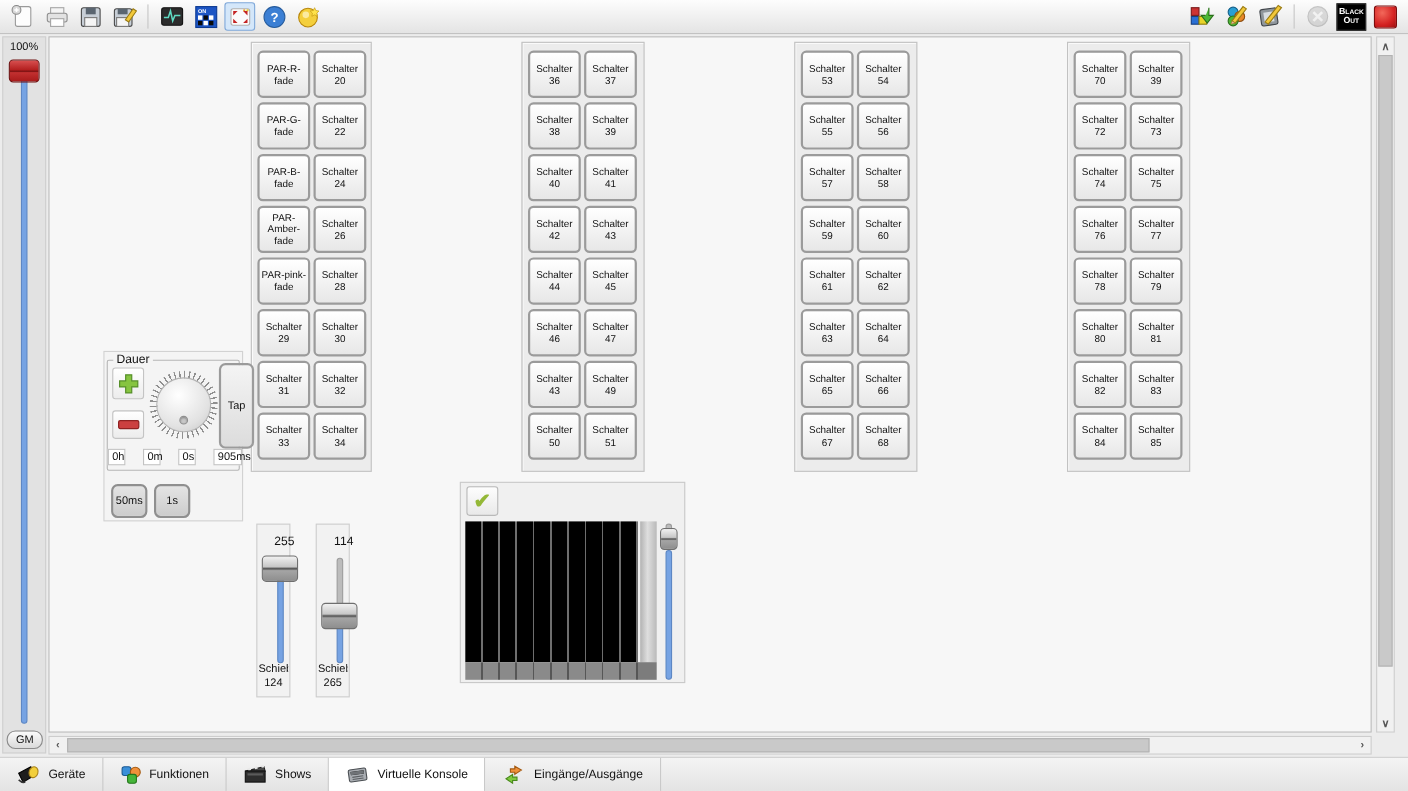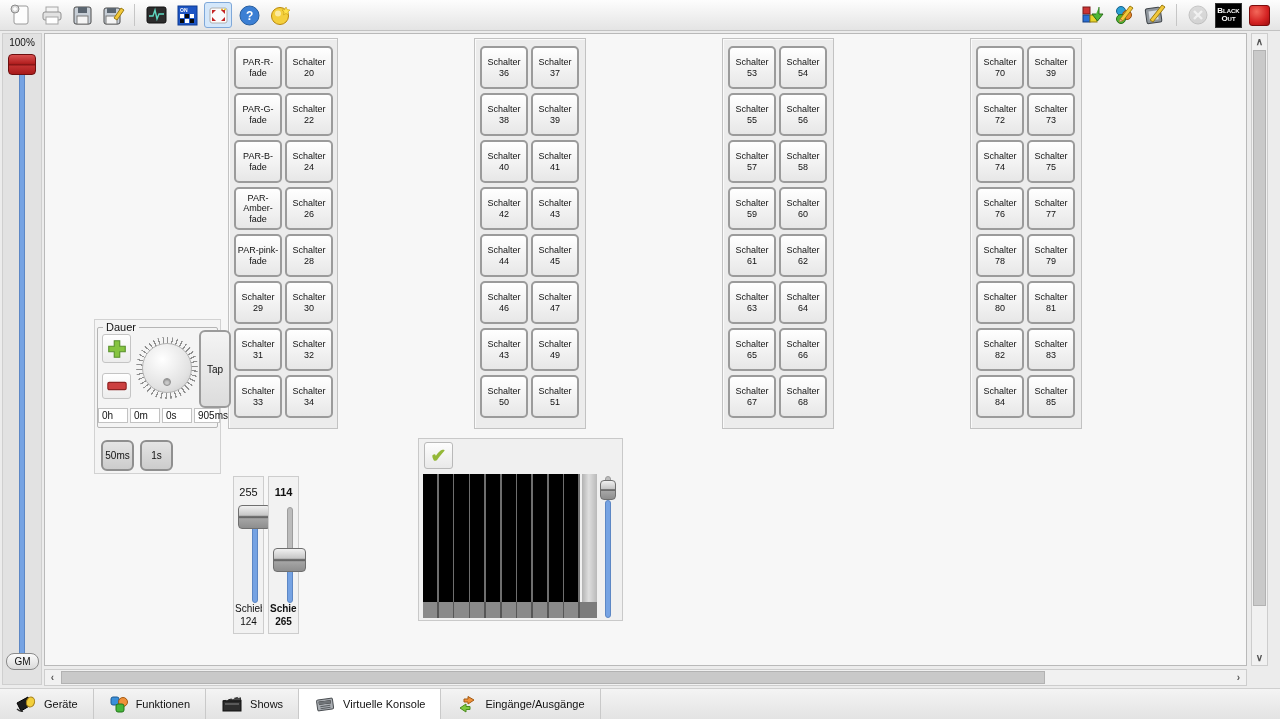--- a/index.html
+++ b/index.html
@@ -23,21 +23,21 @@
 
   
   .gm-panel { position:absolute; left:2px; top:33px; width:40px; height:652px;
     background:#e2e2e2; border:1px solid #cfcfcf; }
   .gm-value { position:absolute; top:3px; left:0; width:100%; text-align:center; font-size:10px; }
   .gm-track { position:absolute; left:16px; top:24px; width:6px; height:600px;
     background:#76a3e3; border:1px solid #5d87c4; border-radius:3px; }
   .gm-handle { position:absolute; left:5px; top:20px; width:28px; height:21px; border-radius:4px;
     border:1px solid #6d0f0f;
     background:linear-gradient(180deg,#d85050,#b42020 44%,#7d1212 52%,#c23030 58%,#a81b1b); }
-  .gm-button { position:absolute; left:3px; bottom:14px; width:33px; height:17px; border:1px solid #8a8a8a;
+  .gm-button { position:absolute; left:3px; bottom:3px; width:33px; height:17px; border:1px solid #8a8a8a;
     border-radius:8px; background:linear-gradient(#fbfbfb,#dadada); font-size:10px;
     display:flex; align-items:center; justify-content:center; }
 
   
   .canvas { position:absolute; left:44px; top:33px; width:1203px; height:633px;
     background:#f7f7f7; border:1px solid #b9b9b9; }
 
   
   .vc-frame { position:absolute; top:4px; height:391px; background:#ececec; border:1px solid #c2c2c2;
     box-shadow:inset 1px 1px 0 #fafafa; padding:7px 5px; display:grid;
@@ -56,27 +56,27 @@
   .sd-plus { top:14px; height:29px; } .sd-minus { top:53px; height:26px; }
   .knob-ticks { position:absolute; left:41px; top:17px; width:62px; height:62px; border-radius:50%;
     background:repeating-conic-gradient(#8f8f8f 0 2.5deg, transparent 2.5deg 9.5deg); }
   .knob-face { position:absolute; inset:6px; border-radius:50%; border:1px solid #b3b3b3;
     background:radial-gradient(circle at 40% 32%, #ffffff, #e2e2e2 65%, #c6c6c6); }
   .knob-dot { position:absolute; left:50%; top:70%; width:8px; height:8px; margin-left:-4px; border-radius:50%;
     background:#cacaca; border:1px solid #8f8f8f; box-shadow:inset 0 1px 2px rgba(0,0,0,.35); }
   .sd-tap { position:absolute; left:104px; top:10px; width:32px; height:78px; border:2px solid #9b9b9b;
     border-radius:6px; background:linear-gradient(#f4f4f4,#dcdcdc); font-size:10px;
     display:flex; align-items:center; justify-content:center; }
-  .sd-field { position:absolute; top:88px; width:30px; height:15px; background:#fff; border:1px solid #c2c2c2;
+  .sd-field { position:absolute; top:88px; width:16px; height:15px; background:#fff; border:1px solid #c2c2c2;
     font-size:10px; line-height:13px; padding-left:3px; }
   .sd-preset { position:absolute; top:120px; width:33px; height:31px; border:2px solid #8f8f8f; border-radius:6px;
     background:linear-gradient(#e4e4e4,#cccccc); font-size:10px; display:flex; align-items:center; justify-content:center; }
 
   
-  .vc-slider { position:absolute; top:442px; width:31px; height:158px; background:#f2f2f2; border:1px solid #cdcdcd; }
+  .vc-slider { position:absolute; top:442px; width:31px; height:158px; background:#f2f2f2; border:1px solid #cdcdcd;padding-left:10px; }
   .vs-value { position:absolute; top:9px; width:100%; text-align:center; font-size:11px; }
   .vs-seg { position:absolute; left:18px; width:6px; border-radius:3px; }
   .seg-blue { background:#76a3e3; border:1px solid #5d87c4; }
   .seg-gray { background:#bcbcbc; border:1px solid #9d9d9d; }
   .vs-handle { position:absolute; left:4px; width:33px; height:24px; border-radius:4px; border:1px solid #6f6f6f;
     background:linear-gradient(180deg,#f1f1f1,#c7c7c7 42%,#4f4f4f 50%,#a5a5a5 58%,#8e8e8e); }
   .vs-caption { position:absolute; left:1px; right:1px; top:126px; height:13px; overflow:hidden;
     text-align:center; font-size:10px; white-space:nowrap; }
   .vs-number { position:absolute; left:0; width:100%; top:139px; text-align:center; font-size:10px; }
 
@@ -346,21 +346,21 @@
   </div>
 
   <div class="vc-slider" style="left:188px;">
     <div class="vs-value">255</div>
     <div class="vs-seg seg-blue" style="top:40px; height:86px;"></div>
     <div class="vs-handle" style="top:28px;"></div>
     <div class="vs-caption">Schieberegler</div>
     <div class="vs-number">124</div>
   </div>
 
-  <div class="vc-slider" style="left:223px;font-weight:bold;">
+  <div class="vc-slider" style="left:242px;">
     <div class="vs-value">114</div>
     <div class="vs-seg seg-gray" style="top:30px; height:44px;"></div>
     <div class="vs-seg seg-blue" style="top:86px; height:40px;"></div>
     <div class="vs-handle" style="top:71px;"></div>
     <div class="vs-caption">Schieberegler</div>
     <div class="vs-number">265</div>
   </div>
 
   <div class="audio-widget">
     <div class="aw-check">

